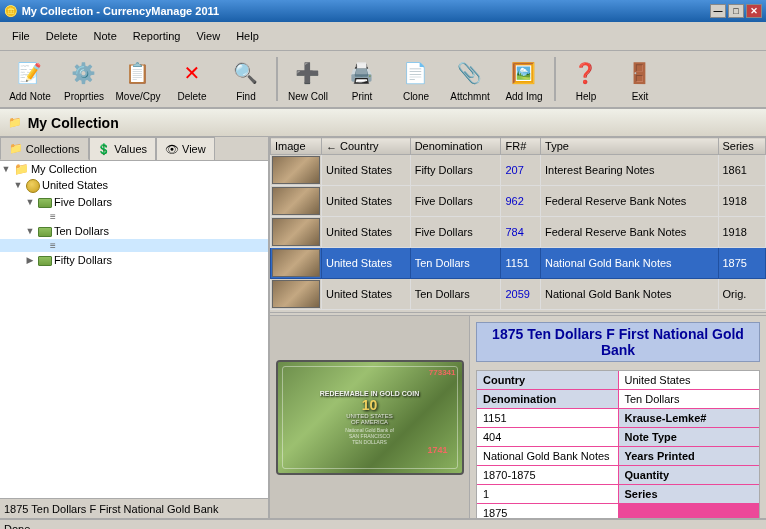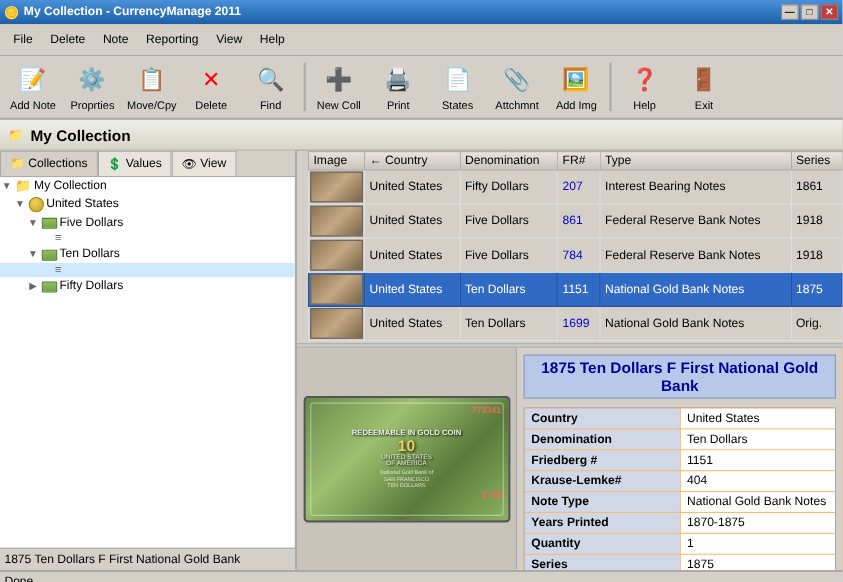--- a/index.html
+++ b/index.html
@@ -48,34 +48,34 @@
     
     #table-area { flex: 0 0 175px; overflow: hidden; position: relative; }
     #data-table { width: 100%; border-collapse: collapse; font-size: 11px; }
     #data-table thead th { background: linear-gradient(to bottom, #e8e4dc, #c8c4bc); border: 1px solid #aaa; padding: 2px 4px; text-align: left; font-weight: normal; cursor: pointer; white-space: nowrap; position: sticky; top: 0; z-index: 1; }
     #data-table tbody td { border: 1px solid #ddd; padding: 1px 4px; white-space: nowrap; }
     #data-table tbody tr.selected { background: #316ac5; color: white; }
     #data-table tbody tr.selected td { border-color: #2050a0; }
     .fr-link { color: #0000cc; }
     .img-cell { width: 50px; padding: 1px !important; }
     .img-placeholder { width: 48px; height: 28px; background: linear-gradient(135deg, #8b7355, #c4a882, #8b7355); border: 1px solid #666; display: flex; align-items: center; justify-content: center; font-size: 8px; color: #fff; overflow: hidden; }
-    .table-scroll-wrapper { overflow-y: auto; overflow-x: auto; height: 175px; margin-left: 10px; }
+    .table-scroll-wrapper { overflow-y: auto; overflow-x: auto; height: 175px; }
 
     
     #h-divider { height: 4px; background: #d4d0c8; border-top: 1px solid #aaa; border-bottom: 1px solid #aaa; cursor: row-resize; }
 
     
     #bottom-area { flex: 1; display: flex; overflow: hidden; }
     #image-panel { width: 200px; border-right: 1px solid #aaa; background: #c8c4bc; display: flex; align-items: center; justify-content: center; overflow: hidden; }
     .banknote-img { width: 188px; height: 115px; background: linear-gradient(135deg, #6b8c4a, #8cb36b, #5a7a3a); border: 2px solid #555; position: relative; display: flex; align-items: center; justify-content: center; border-radius: 4px; overflow: hidden; }
     .banknote-img::before { content: ''; position: absolute; inset: 0; background: repeating-linear-gradient(45deg, rgba(255,255,255,0.05), rgba(255,255,255,0.05) 2px, transparent 2px, transparent 8px); }
 
     #detail-panel { flex: 1; overflow-y: auto; padding: 6px; background: #d4d0c8; }
     #detail-title { text-align: center; font-size: 14px; color: #000099; font-weight: bold; margin-bottom: 8px; background: #b8c8e8; padding: 3px; border: 1px solid #8899bb; }
-    #detail-grid { display: grid; grid-template-columns: 1fr 1fr; gap: 1px; background: #fdba74; border: 1px solid #aaa; }
+    #detail-grid { display: grid; grid-template-columns: 1fr 1fr; gap: 1px; background: #ec4899; border: 1px solid #aaa; }
     .detail-label { background: #d0d8e8; padding: 3px 6px; font-weight: bold; font-size: 11px; border: none; }
     .detail-value { background: white; padding: 3px 6px; font-size: 11px; }
 
     
     ::-webkit-scrollbar { width: 14px; height: 14px; }
     ::-webkit-scrollbar-track { background: #d4d0c8; border: 1px solid #aaa; }
     ::-webkit-scrollbar-thumb { background: #b0aca4; border: 1px solid #888; }
 
     
     #status-bar { height: 20px; background: #d4d0c8; border-top: 2px solid #aaa; display: flex; align-items: center; padding: 0 4px; font-size: 11px; }
@@ -135,21 +135,21 @@
   <div class="toolbar-btn">
     <div class="toolbar-icon" style="color:green;">➕</div>
     <span>New Coll</span>
   </div>
   <div class="toolbar-btn">
     <div class="toolbar-icon">🖨️</div>
     <span>Print</span>
   </div>
   <div class="toolbar-btn">
     <div class="toolbar-icon">📄</div>
-    <span>States</span>
+    <span>Clone</span>
   </div>
   <div class="toolbar-btn">
     <div class="toolbar-icon">📎</div>
     <span>Attchmnt</span>
   </div>
   <div class="toolbar-btn">
     <div class="toolbar-icon">🖼️</div>
     <span>Add Img</span>
   </div>
   <div class="toolbar-sep"></div>
@@ -254,21 +254,21 @@
                 <td><span class="fr-link">207</span></td>
                 <td>Interest Bearing Notes</td>
                 <td>1861</td>
               </tr>
               <tr>
                 <td class="img-cell">
                   <div class="img-placeholder" style="background: linear-gradient(135deg, rgb(139, 115, 85), rgb(196, 168, 130), rgb(122, 101, 72));"></div>
                 </td>
                 <td>United States</td>
                 <td>Five Dollars</td>
-                <td><span class="fr-link">861</span></td>
+                <td><span class="fr-link">962</span></td>
                 <td>Federal Reserve Bank Notes</td>
                 <td>1918</td>
               </tr>
               <tr>
                 <td class="img-cell">
                   <div class="img-placeholder" style="background: linear-gradient(135deg, rgb(139, 115, 85), rgb(196, 168, 130), rgb(122, 101, 72));"></div>
                 </td>
                 <td>United States</td>
                 <td>Five Dollars</td>
                 <td><span class="fr-link">784</span></td>
@@ -284,21 +284,21 @@
                 <td>1151</td>
                 <td>National Gold Bank Notes</td>
                 <td>1875</td>
               </tr>
               <tr>
                 <td class="img-cell">
                   <div class="img-placeholder" style="background: linear-gradient(135deg, rgb(139, 115, 85), rgb(196, 168, 130), rgb(122, 101, 72));"></div>
                 </td>
                 <td>United States</td>
                 <td>Ten Dollars</td>
-                <td><span class="fr-link">1699</span></td>
+                <td><span class="fr-link">2059</span></td>
                 <td>National Gold Bank Notes</td>
                 <td>Orig.</td>
               </tr>
             </tbody>
         </table>
       </div>
     </div>
 
     <div id="h-divider"></div>
 
@@ -308,33 +308,32 @@
         <div class="banknote-img">
           <div style="position:absolute;inset:0;background:linear-gradient(135deg,#6b8c4a,#9cc070,#5a7a3a,#8cb360);"></div>
           <div style="position:absolute;left:4px;top:4px;right:4px;bottom:4px;border:1px solid rgba(255,255,255,0.4);border-radius:3px;"></div>
           <div style="position:absolute;left:30px;top:8px;right:30px;bottom:8px;display:flex;flex-direction:column;align-items:center;justify-content:center;z-index:2;">
             <div style="font-size:7px;color:rgba(255,255,255,0.9);text-align:center;font-weight:bold;text-shadow:1px 1px 2px #000;">REDEEMABLE IN GOLD COIN</div>
             <div style="font-size:14px;color:rgba(255,220,100,0.9);font-weight:bold;text-shadow:1px 1px 3px #000;">10</div>
             <div style="font-size:6px;color:rgba(255,255,255,0.8);text-align:center;text-shadow:1px 1px 2px #000;">UNITED STATES<br>OF AMERICA</div>
             <div style="font-size:5px;color:rgba(255,255,255,0.7);text-align:center;margin-top:2px;">National Gold Bank of<br>SAN FRANCISCO<br>TEN DOLLARS</div>
           </div>
           <div style="position:absolute;right:6px;top:6px;font-size:8px;color:rgba(255,100,100,0.9);font-weight:bold;z-index:3;">773341</div>
-          <div style="position:absolute;right:4px;bottom:18px;font-size:9px;color:rgba(255,100,100,0.9);font-weight:bold;z-index:3;">1741</div>
+          <div style="position:absolute;right:14px;bottom:18px;font-size:9px;color:rgba(255,100,100,0.9);font-weight:bold;z-index:3;">1741</div>
         </div>
       </div>
 
       <div id="detail-panel">
         <div id="detail-title">1875 Ten Dollars F First National Gold Bank</div>
         <div id="detail-grid">
 
         <div class="detail-label">Country</div>
             <div class="detail-value">United States</div>
             <div class="detail-label">Denomination</div>
             <div class="detail-value">Ten Dollars</div>
-            <div class="detail-label">Friedberg #</div>
             <div class="detail-value">1151</div>
             <div class="detail-label">Krause-Lemke#</div>
             <div class="detail-value">404</div>
             <div class="detail-label">Note Type</div>
             <div class="detail-value">National Gold Bank Notes</div>
             <div class="detail-label">Years Printed</div>
             <div class="detail-value">1870-1875</div>
             <div class="detail-label">Quantity</div>
             <div class="detail-value">1</div>
             <div class="detail-label">Series</div>

